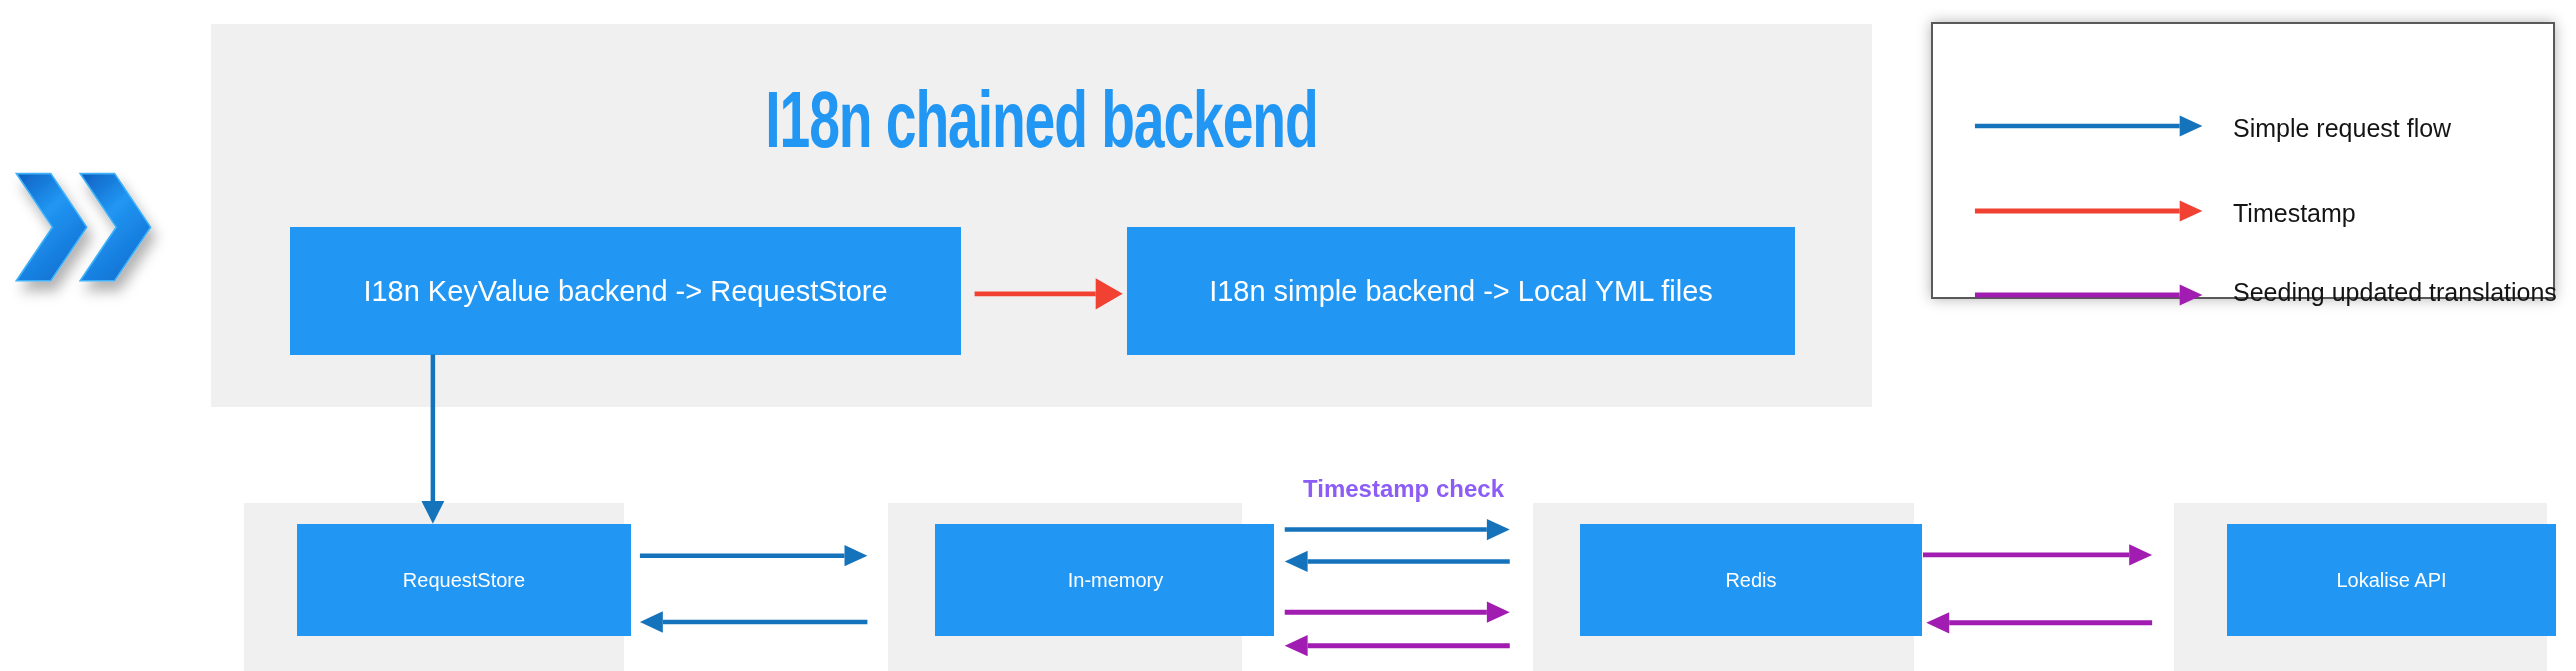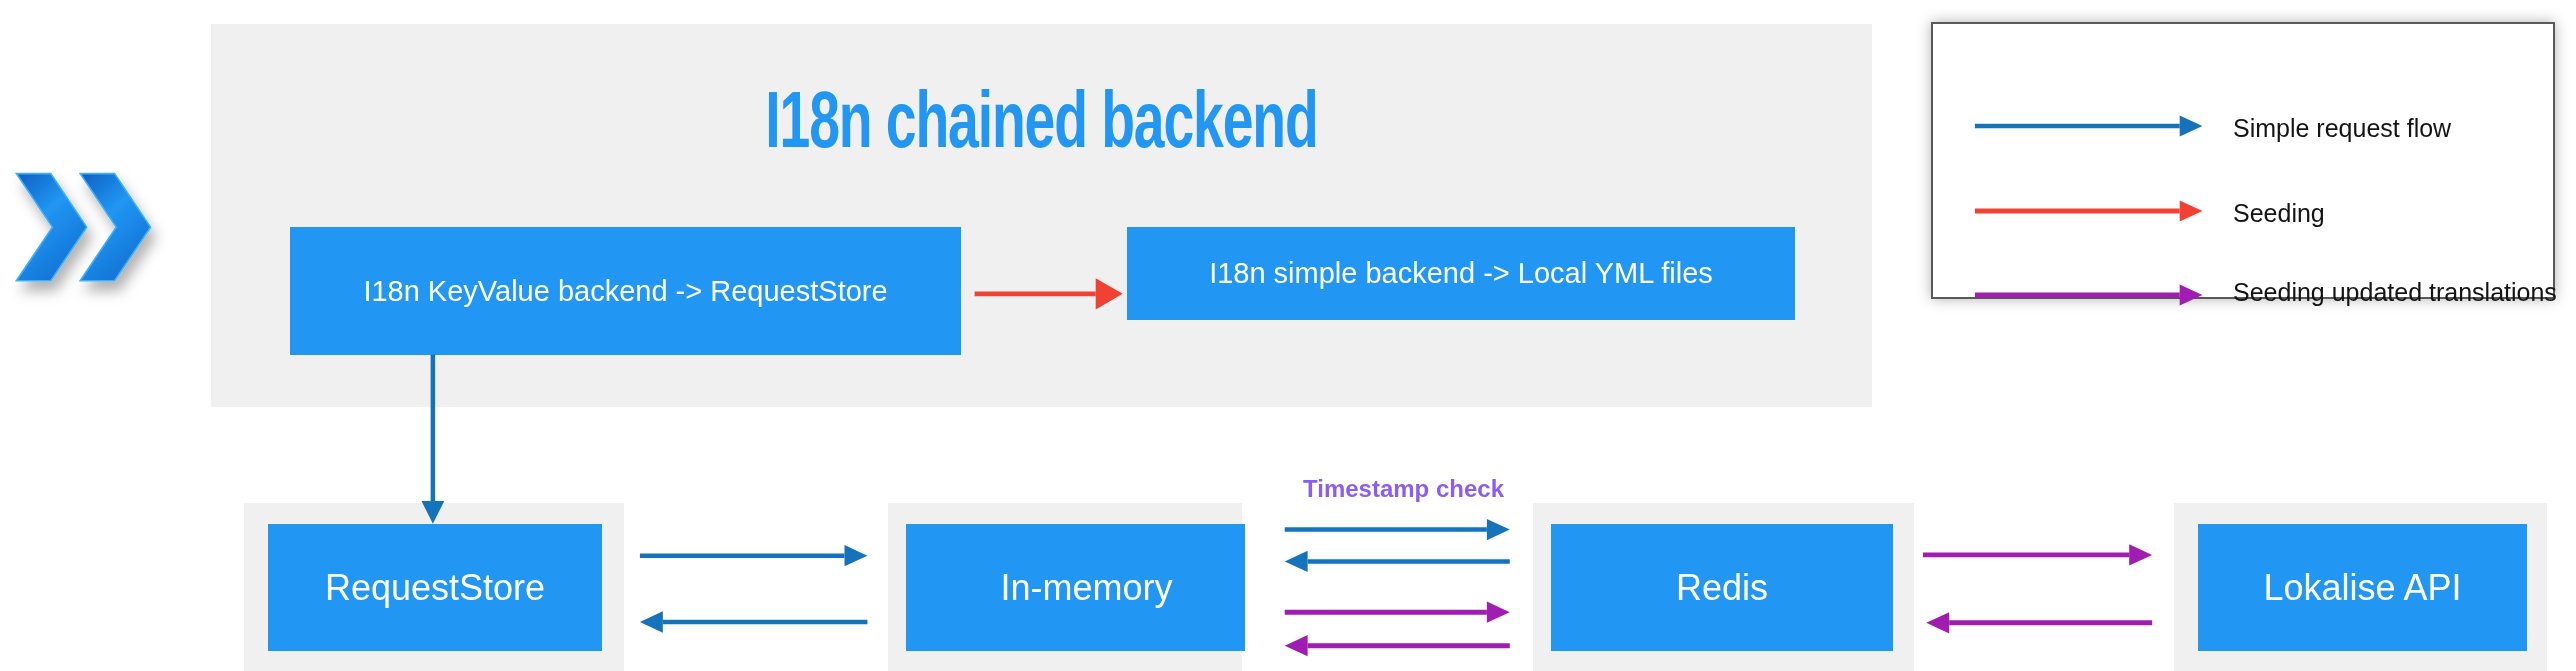--- a/index.html
+++ b/index.html
@@ -16,29 +16,29 @@
     transform:scaleX(0.70);transform-origin:center;
     letter-spacing:-1.6px;white-space:nowrap;
   }
 
   .blue-box{
     position:absolute;background:#2196F3;color:#ffffff;
     display:flex;align-items:center;justify-content:center;
     text-align:center;font-size:29px;
   }
   .box-keyvalue{left:290px;top:227px;width:671px;height:128px;}
-  .box-simple{left:1127px;top:227px;width:668px;height:93px;}
+  .box-simple{left:1127px;top:227px;width:668px;height:128px;}
 
   .store-panel{top:503px;height:173px;}
   .panel-requeststore{left:244px;width:380px;}
   .panel-inmemory{left:888px;width:354px;}
   .panel-redis{left:1533px;width:381px;}
   .panel-lokalise{left:2174px;width:373px;}
 
-  .store-box{top:524px;height:127px;font-size:36px;}
+  .store-box{top:524px;height:112px;font-size:20px;margin-left:29px;}
   .sbox-requeststore{left:268px;width:334px;}
   .sbox-inmemory{left:906px;width:317px;padding-left:22px;}
   .sbox-redis{left:1551px;width:342px;}
   .sbox-lokalise{left:2198px;width:329px;}
 
   .timestamp-label{
     position:absolute;left:1244px;top:475px;width:319px;
     text-align:center;font-size:24px;font-weight:bold;color:#8b5cf6;
   }
 
@@ -106,21 +106,21 @@
     <svg class="legend-arrow legend-arrow-1" viewBox="0 0 282 32">
       <line x1="0" y1="16" x2="252" y2="16" class="flow-blue-line"></line>
       <polygon points="252,3 252,29 280,16" class="flow-blue-head"></polygon>
     </svg>
     <div class="legend-label legend-label-1">Simple request flow</div>
 
     <svg class="legend-arrow legend-arrow-2" viewBox="0 0 282 32">
       <line x1="0" y1="16" x2="252" y2="16" class="flow-red-line"></line>
       <polygon points="252,3 252,29 280,16" class="flow-red-head"></polygon>
     </svg>
-    <div class="legend-label legend-label-2">Seeding</div>
+    <div class="legend-label legend-label-2">Timestamp</div>
 
     <svg class="legend-arrow legend-arrow-3" viewBox="0 0 282 32">
       <line x1="0" y1="16" x2="252" y2="16" class="flow-purple-line"></line>
       <polygon points="252,3 252,29 280,16" class="flow-purple-head"></polygon>
     </svg>
     <div class="legend-label legend-label-3">Seeding updated translations</div>
   </div>
 
   <svg class="overlay" viewBox="0 0 3148 821">
     <defs>

